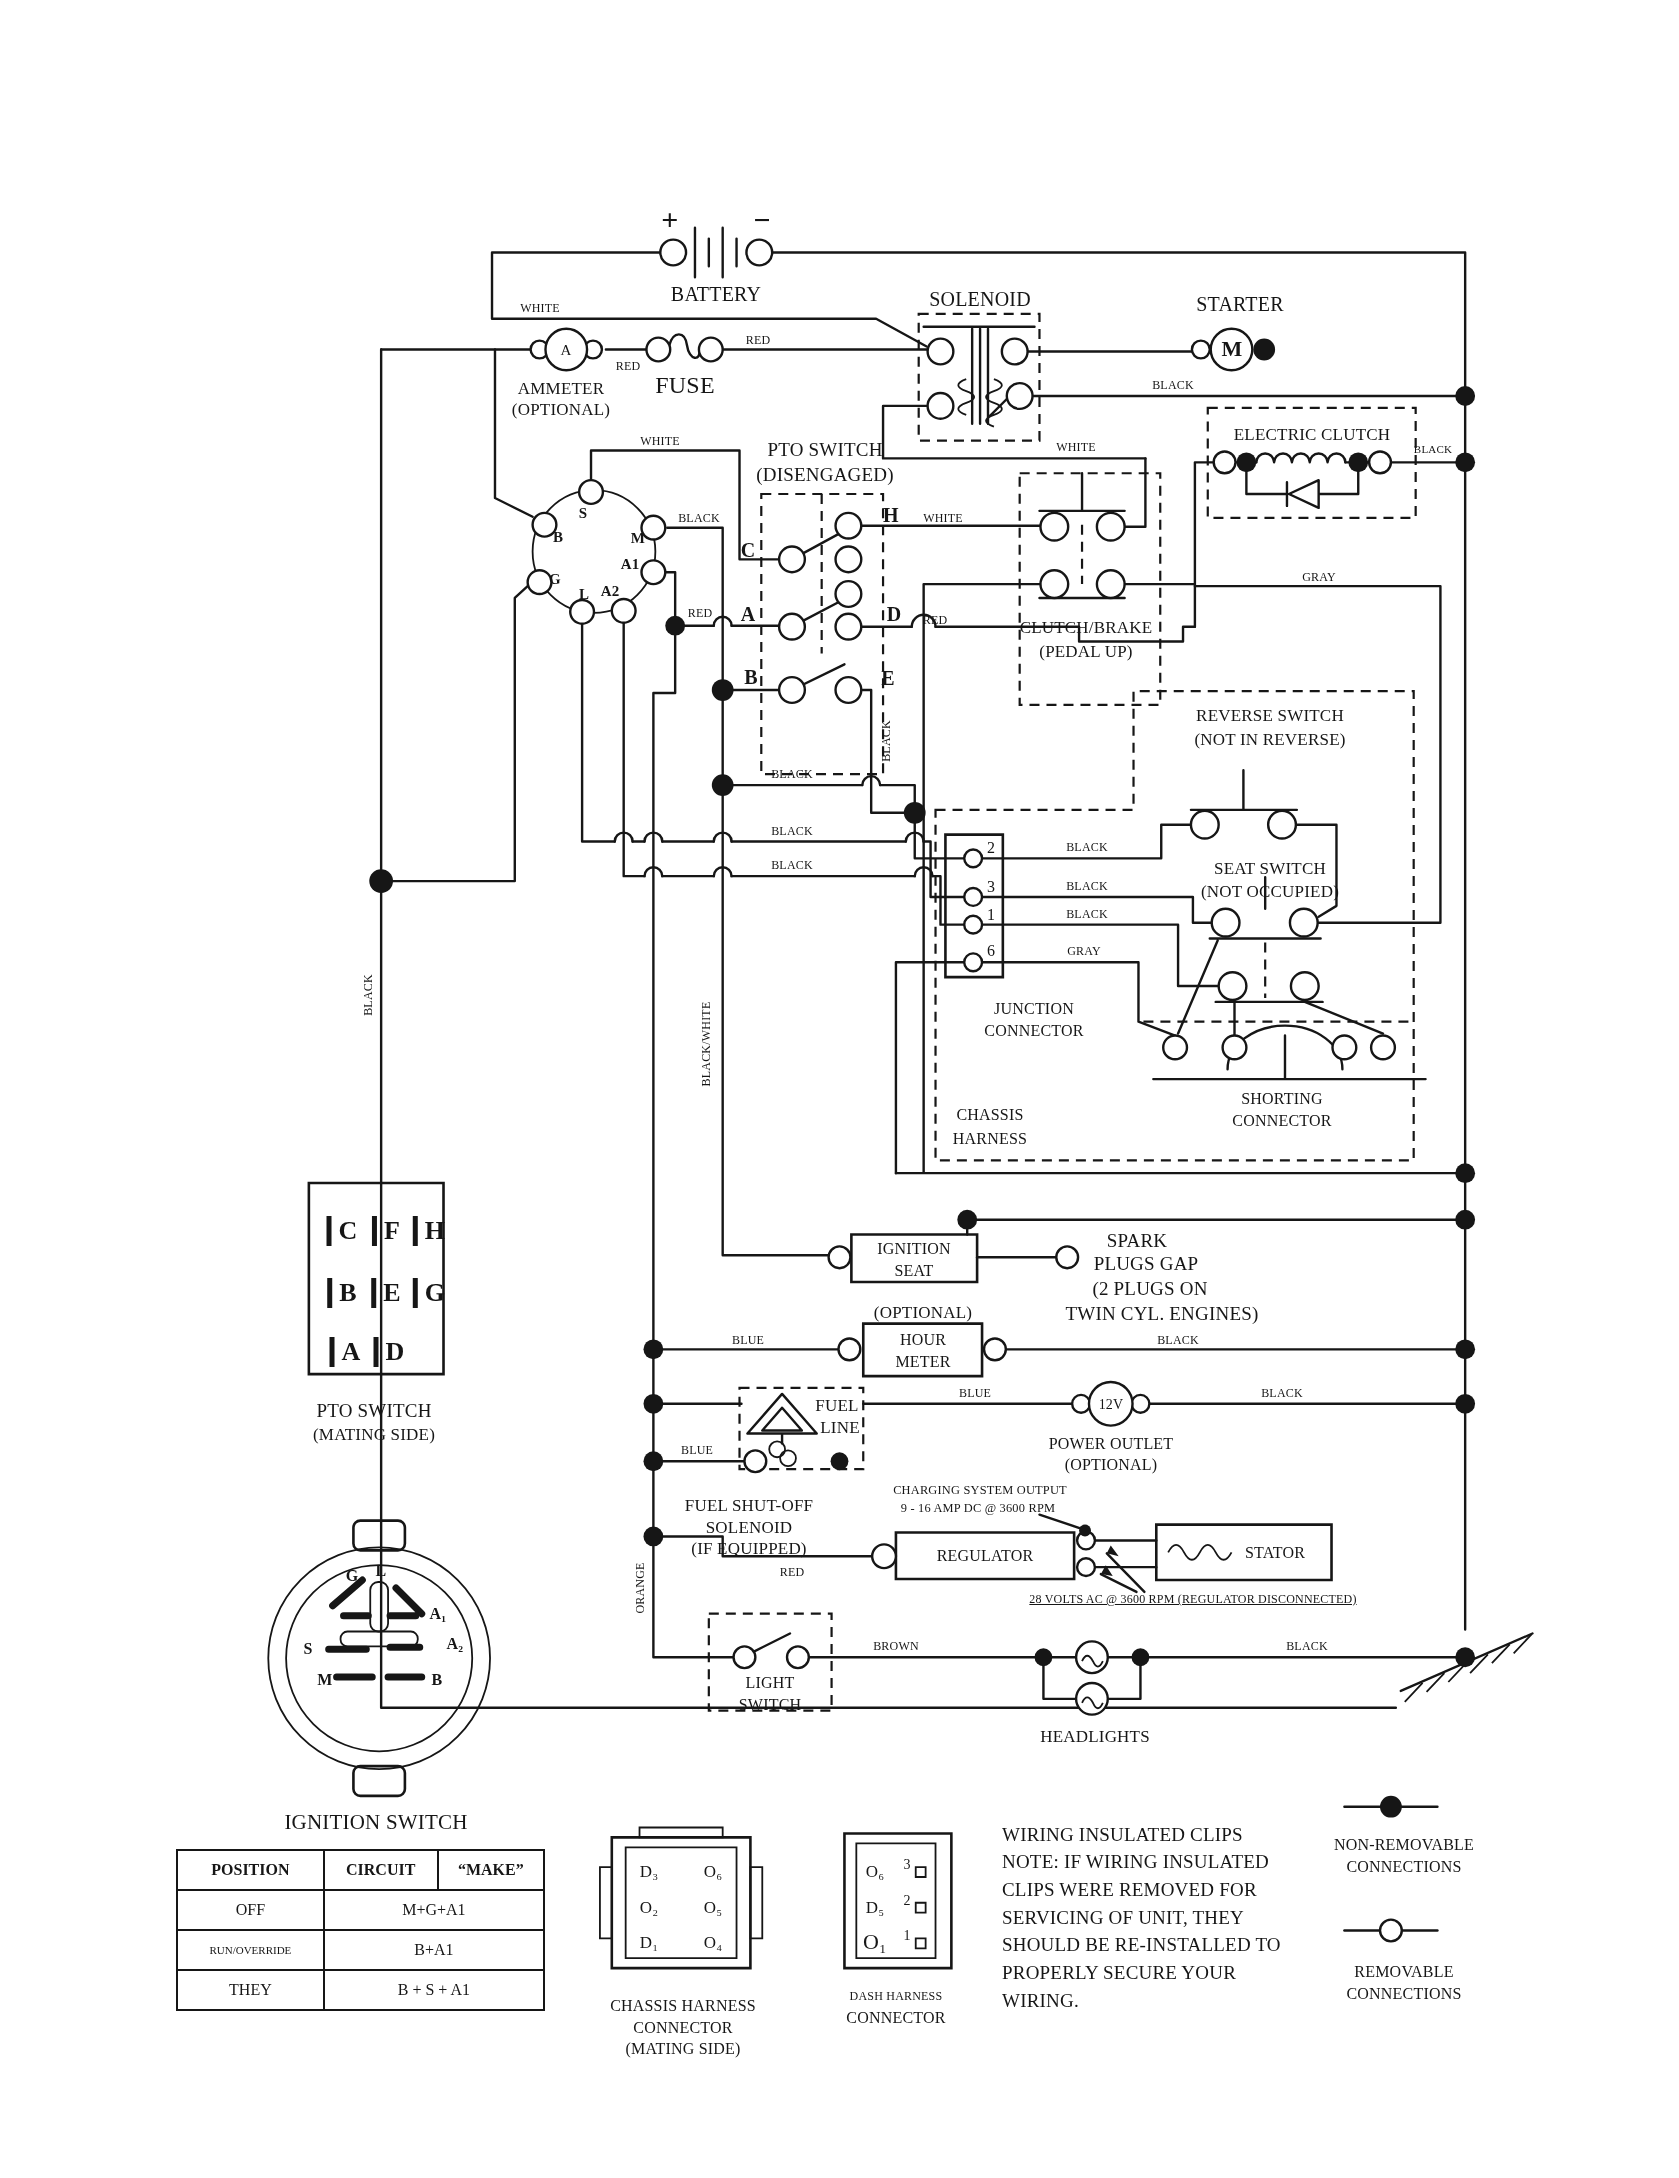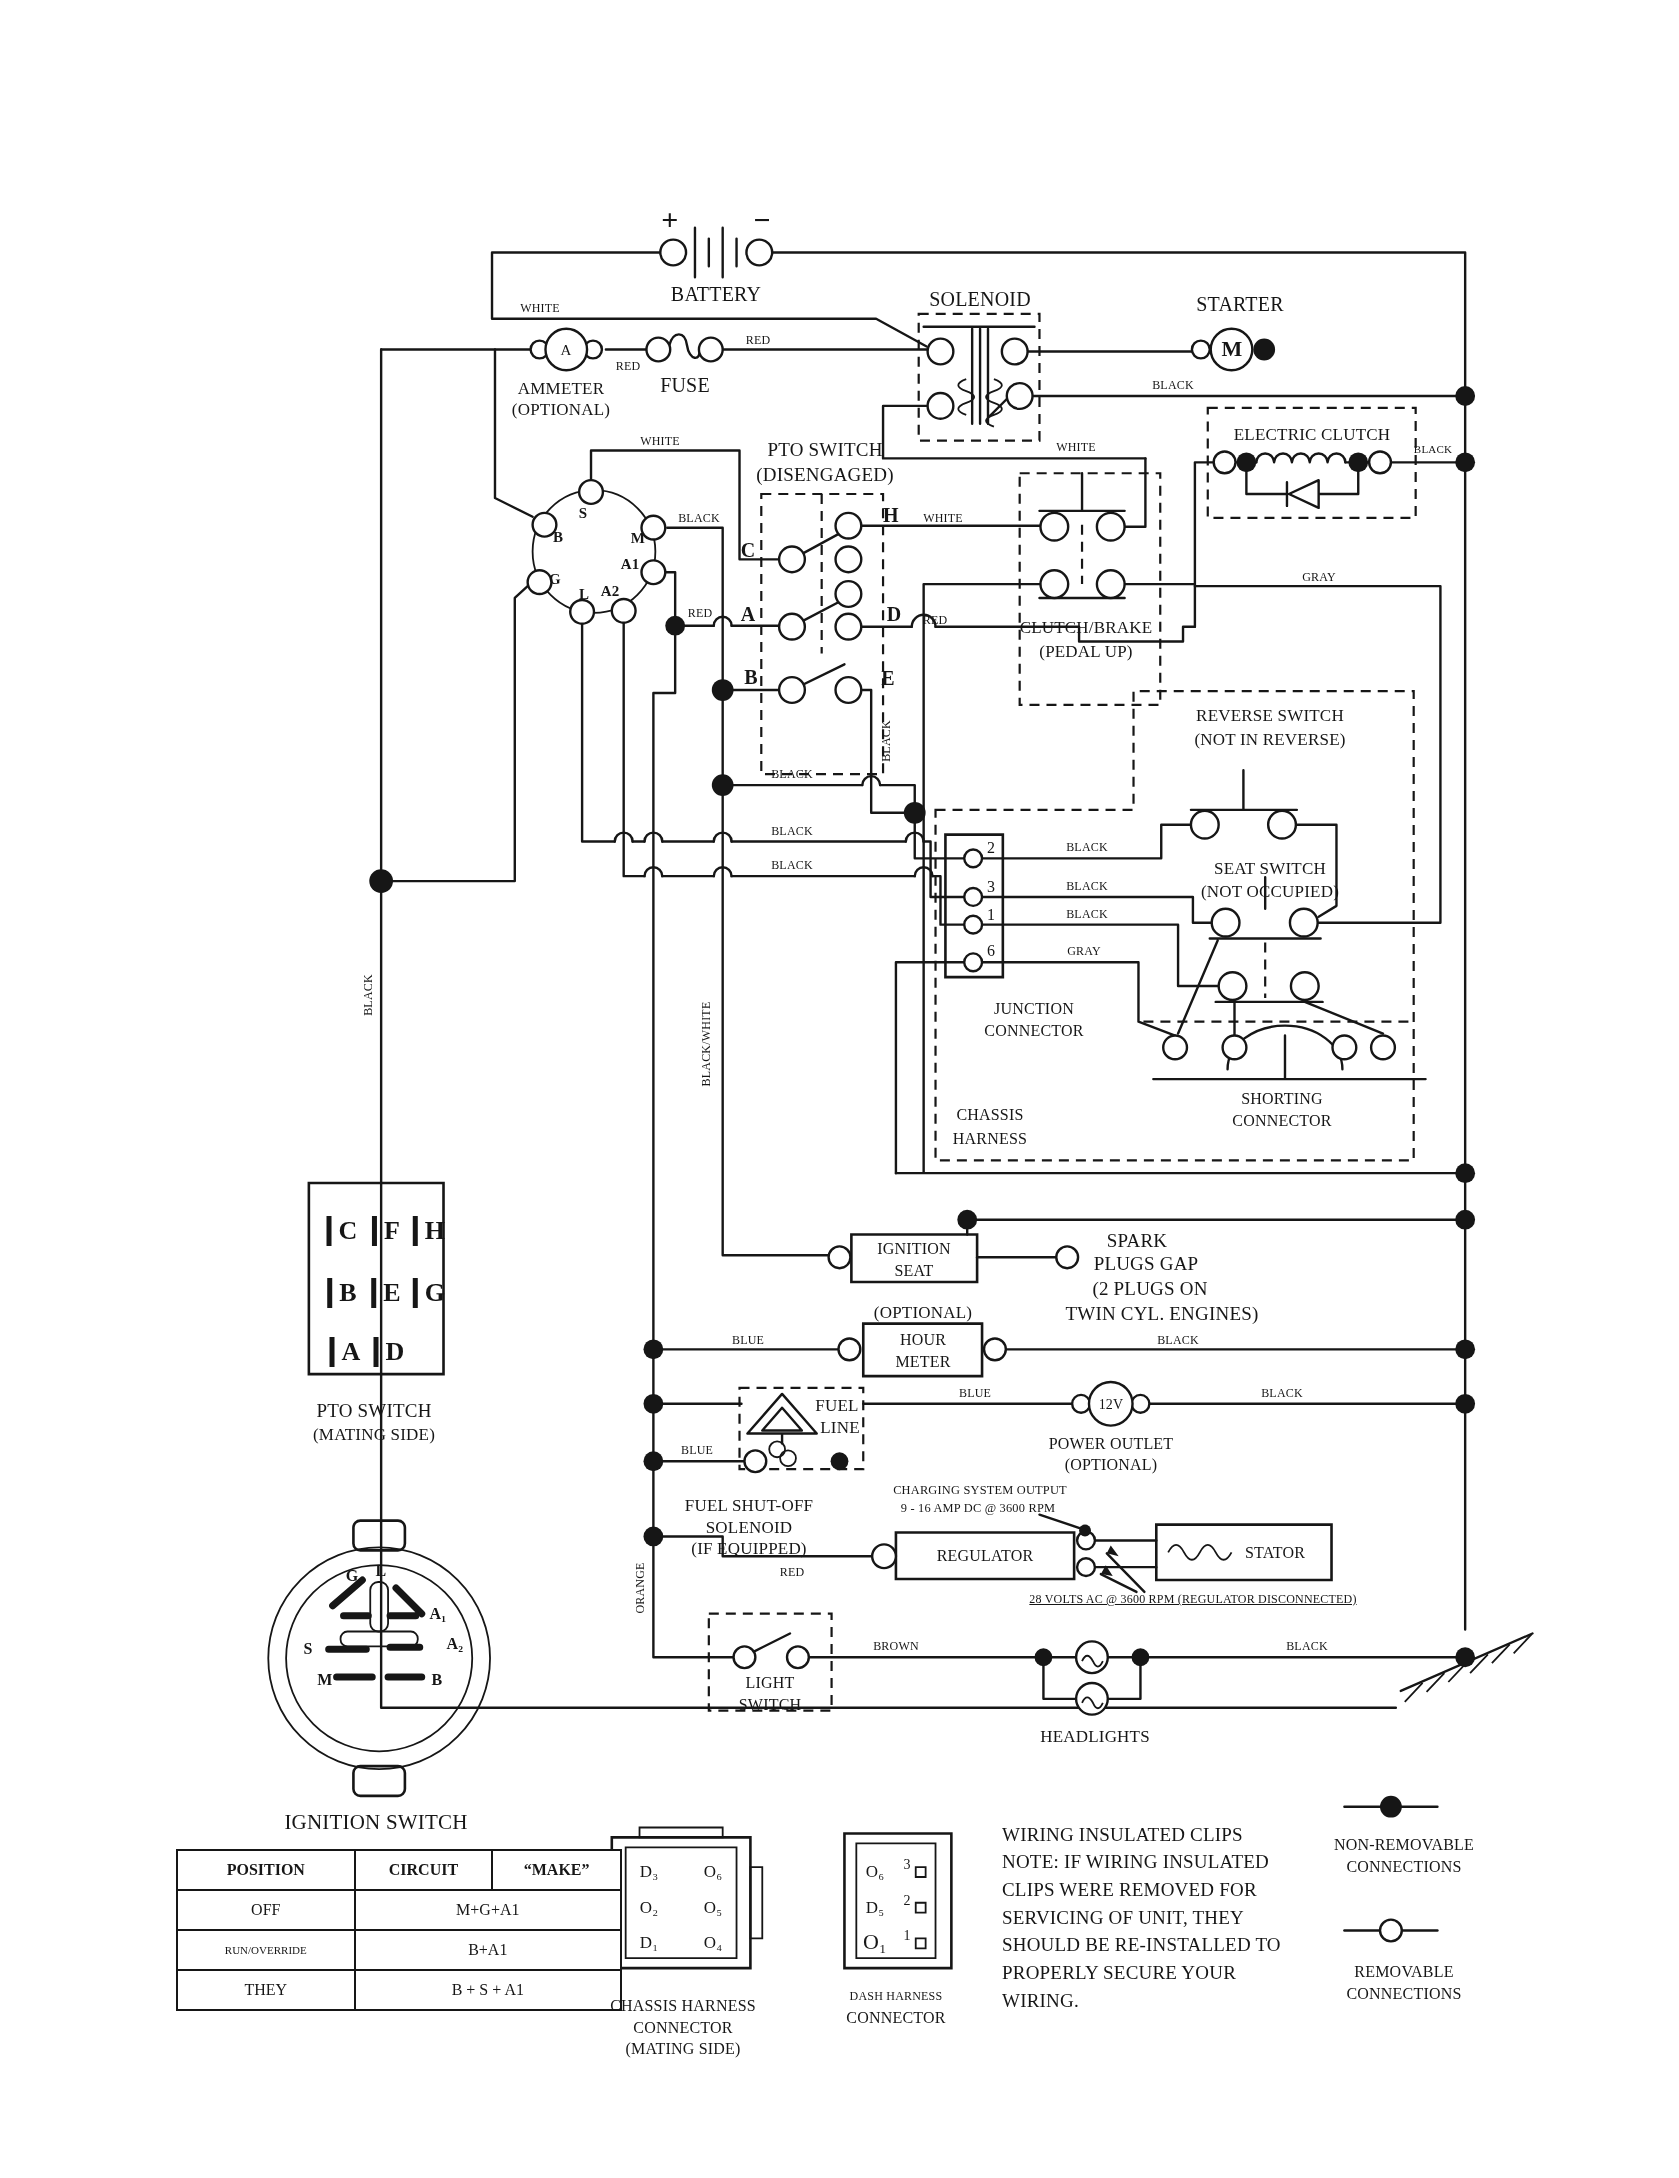--- a/index.html
+++ b/index.html
@@ -293,21 +293,21 @@
   </g>
 
   <g>
     <path class="w" d="M1358 1825 H1452"></path>
     <circle class="dot" cx="1405" cy="1825" r="11"></circle>
     <path class="w" d="M1358 1950 H1452"></path>
     <circle class="term" cx="1405" cy="1950" r="11"></circle>
   </g>
 </svg>
 
-<table class="spec" style="left:176px;top:1849px;width:446px;">
+<table class="spec" style="left:176px;top:1849px;width:369px;">
   <thead>
     <tr>
       <th style="width:40%">POSITION</th>
       <th style="width:31%">CIRCUIT</th>
       <th style="width:29%">“MAKE”</th>
     </tr>
   </thead>
   <tbody>
         <tr>
           <td>OFF</td>
@@ -327,21 +327,21 @@
 <div class="lbl b" style="left: 670px; top: 220px; font-size: 30px;">+</div>
     <div class="lbl b" style="left: 762px; top: 220px; font-size: 30px;">−</div>
     <div class="lbl" style="left: 716px; top: 294px; font-size: 20px;">BATTERY</div>
     <div class="lbl" style="left: 980px; top: 299px; font-size: 20px;">SOLENOID</div>
     <div class="lbl" style="left: 1240px; top: 304px; font-size: 20px;">STARTER</div>
     <div class="lbl b" style="left: 1232px; top: 349px; font-size: 22px;">M</div>
     <div class="lbl" style="left: 566px; top: 350px; font-size: 15px;">A</div>
     <div class="lbl" style="left: 561px; top: 388px; font-size: 17px;">AMMETER</div>
     <div class="lbl" style="left: 561px; top: 409px; font-size: 17px;">(OPTIONAL)</div>
     <div class="lbl" style="left: 628px; top: 366px; font-size: 12px;">RED</div>
-    <div class="lbl" style="left: 685px; top: 385px; font-size: 20px;">FUSE</div>
+    <div class="lbl" style="left: 685px; top: 385px; font-size: 24px;">FUSE</div>
     <div class="lbl" style="left: 758px; top: 340px; font-size: 12px;">RED</div>
     <div class="lbl" style="left: 1173px; top: 385px; font-size: 12px;">BLACK</div>
     <div class="lbl" style="left: 1312px; top: 434px; font-size: 17px;">ELECTRIC CLUTCH</div>
     <div class="lbl" style="left: 1433px; top: 449px; font-size: 11px;">BLACK</div>
     <div class="lbl" style="left: 540px; top: 308px; font-size: 12px;">WHITE</div>
     <div class="lbl" style="left: 660px; top: 441px; font-size: 12px;">WHITE</div>
     <div class="lbl" style="left: 1076px; top: 447px; font-size: 12px;">WHITE</div>
     <div class="lbl" style="left: 825px; top: 449px; font-size: 19px;">PTO SWITCH</div>
     <div class="lbl" style="left: 825px; top: 474px; font-size: 19px;">(DISENGAGED)</div>
     <div class="lbl b" style="left: 748px; top: 550px; font-size: 20px;">C</div>

